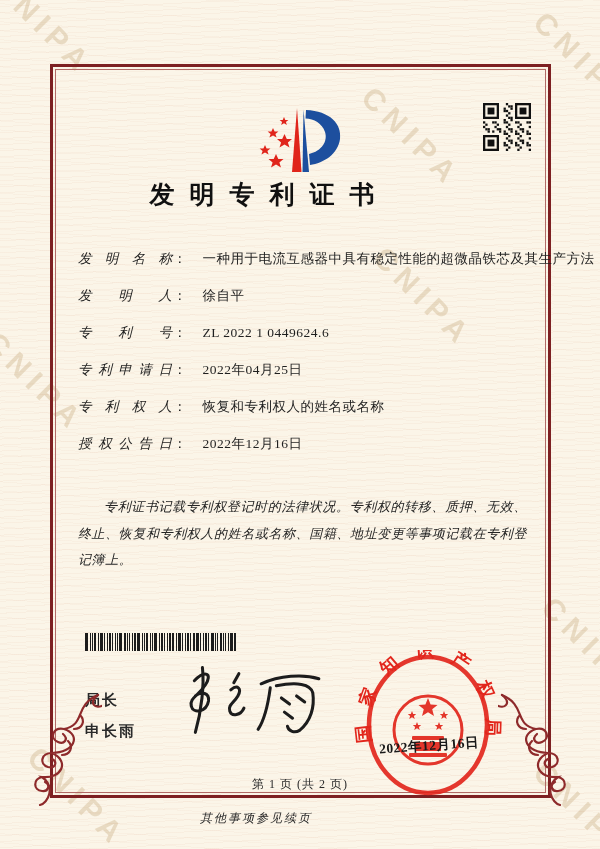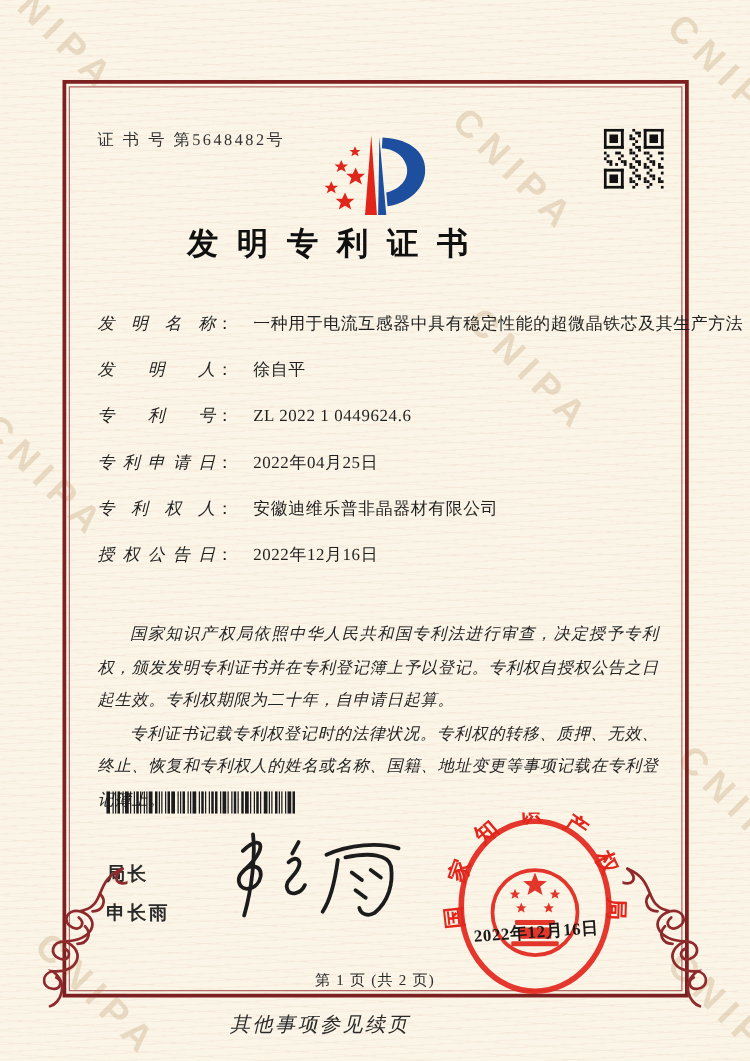--- a/index.html
+++ b/index.html
@@ -52,42 +52,41 @@
     font-weight:bold; font-size:15px; line-height:31px; color:#2a2a2a; letter-spacing:2px;
   }
   .signature{ position:absolute; left:168px; top:662px; }
   .seal{ position:absolute; left:353px; top:650px; }
   .seal-date{
     position:absolute; left:362px; top:737px; width:134px; text-align:center;
     font-size:13.5px; font-weight:bold; color:#191919; letter-spacing:0.5px;
     transform:rotate(-4deg);
   }
   .page-info{ position:absolute; left:0; top:776px; width:600px; text-align:center; font-size:12px; color:#2a2a2a; letter-spacing:1px;}
-  .footer-note{ position:absolute; left:0; top:810px; width:512px; text-align:center; font-size:16px; font-style:italic; color:#2a2a2a; letter-spacing:2px;}
+  .footer-note{ position:absolute; left:0; top:810px; width:512px; text-align:center; font-size:12px; font-style:italic; color:#2a2a2a; letter-spacing:2px;}
   .flourish{ position:absolute; bottom:40px; }
   .flourish.left{ left:34px; }
   .flourish.right{ right:34px; transform:scaleX(-1); }
 </style>
 </head>
 <body>
 
 <div class="page">
 
   <div class="wm" style="left:-20px; top:8px;">CNIPA</div>
   <div class="wm" style="left:520px; top:45px;">CNIPA</div>
   <div class="wm" style="left:348px; top:120px;">CNIPA</div>
   <div class="wm" style="left:360px; top:280px;">CNIPA</div>
   <div class="wm" style="left:-28px; top:365px;">CNIPA</div>
   <div class="wm" style="left:528px; top:630px;">CNIPA</div>
   <div class="wm" style="left:14px; top:780px;">CNIPA</div>
   <div class="wm" style="left:520px; top:795px;">CNIPA</div>
 
   <div class="frame"></div>
 
-  <div class="cert-no">证 书 号 第5648482号</div>
 
   <svg class="logo" width="100" height="82" viewBox="0 0 100 80">
     <g fill="#e0251b">
       <polygon points="45,7 49.5,71 40,71"></polygon>
       <polygon points="32,16 33.3,19 36.4,19 33.9,21 34.9,24 32,22.3 29.1,24 30.1,21 27.6,19 30.7,19"></polygon>
       <polygon points="21,27 22.6,30.6 26.4,30.6 23.4,33 24.6,36.6 21,34.5 17.4,36.6 18.6,33 15.6,30.6 19.4,30.6"></polygon>
       <polygon points="32.5,33 34.8,38 40,38 35.9,41.4 37.5,46.5 32.5,43.5 27.5,46.5 29.1,41.4 25,38 30.2,38"></polygon>
       <polygon points="13,44 14.6,47.6 18.4,47.6 15.4,50 16.6,53.6 13,51.5 9.4,53.6 10.6,50 7.6,47.6 11.4,47.6"></polygon>
       <polygon points="24,53 26.3,58 31.5,58 27.4,61.4 29,66.5 24,63.5 19,66.5 20.6,61.4 16.5,58 21.7,58"></polygon>
     </g>
@@ -202,31 +201,30 @@
     <div class="field-row">
       <span class="flabel">发明人</span><span>：</span><span class="fvalue">徐自平</span>
     </div>
     <div class="field-row">
       <span class="flabel">专利号</span><span>：</span><span class="fvalue">ZL 2022 1 0449624.6</span>
     </div>
     <div class="field-row">
       <span class="flabel">专利申请日</span><span>：</span><span class="fvalue">2022年04月25日</span>
     </div>
     <div class="field-row">
-      <span class="flabel">专利权人</span><span>：</span><span class="fvalue">安徽迪维乐普非晶器材有限公司</span>
+      <span class="flabel">专利权人</span><span>：</span><span class="fvalue">恢复和专利权人的姓名或名称</span>
     </div>
     <div class="field-row">
       <span>
         <span class="flabel">授权公告日</span><span>：</span><span class="fvalue">2022年12月16日</span>
       </span>
     </div>
   </div>
 
   <div class="body-text">
-    <p>国家知识产权局依照中华人民共和国专利法进行审查，决定授予专利权，颁发发明专利证书并在专利登记簿上予以登记。专利权自授权公告之日起生效。专利权期限为二十年，自申请日起算。</p>
     <p>专利证书记载专利权登记时的法律状况。专利权的转移、质押、无效、终止、恢复和专利权人的姓名或名称、国籍、地址变更等事项记载在专利登记簿上。</p>
   </div>
 
   <svg class="barcode" id="barcode-svg" width="153" height="18" viewBox="0 0 153 18">
       <rect x="0" y="0" width="3" height="18" fill="#1c1c1c"></rect>
       <rect x="5" y="0" width="1" height="18" fill="#1c1c1c"></rect>
       <rect x="7" y="0" width="1" height="18" fill="#1c1c1c"></rect>
       <rect x="9" y="0" width="2" height="18" fill="#1c1c1c"></rect>
       <rect x="13" y="0" width="1" height="18" fill="#1c1c1c"></rect>
       <rect x="15" y="0" width="3" height="18" fill="#1c1c1c"></rect>

